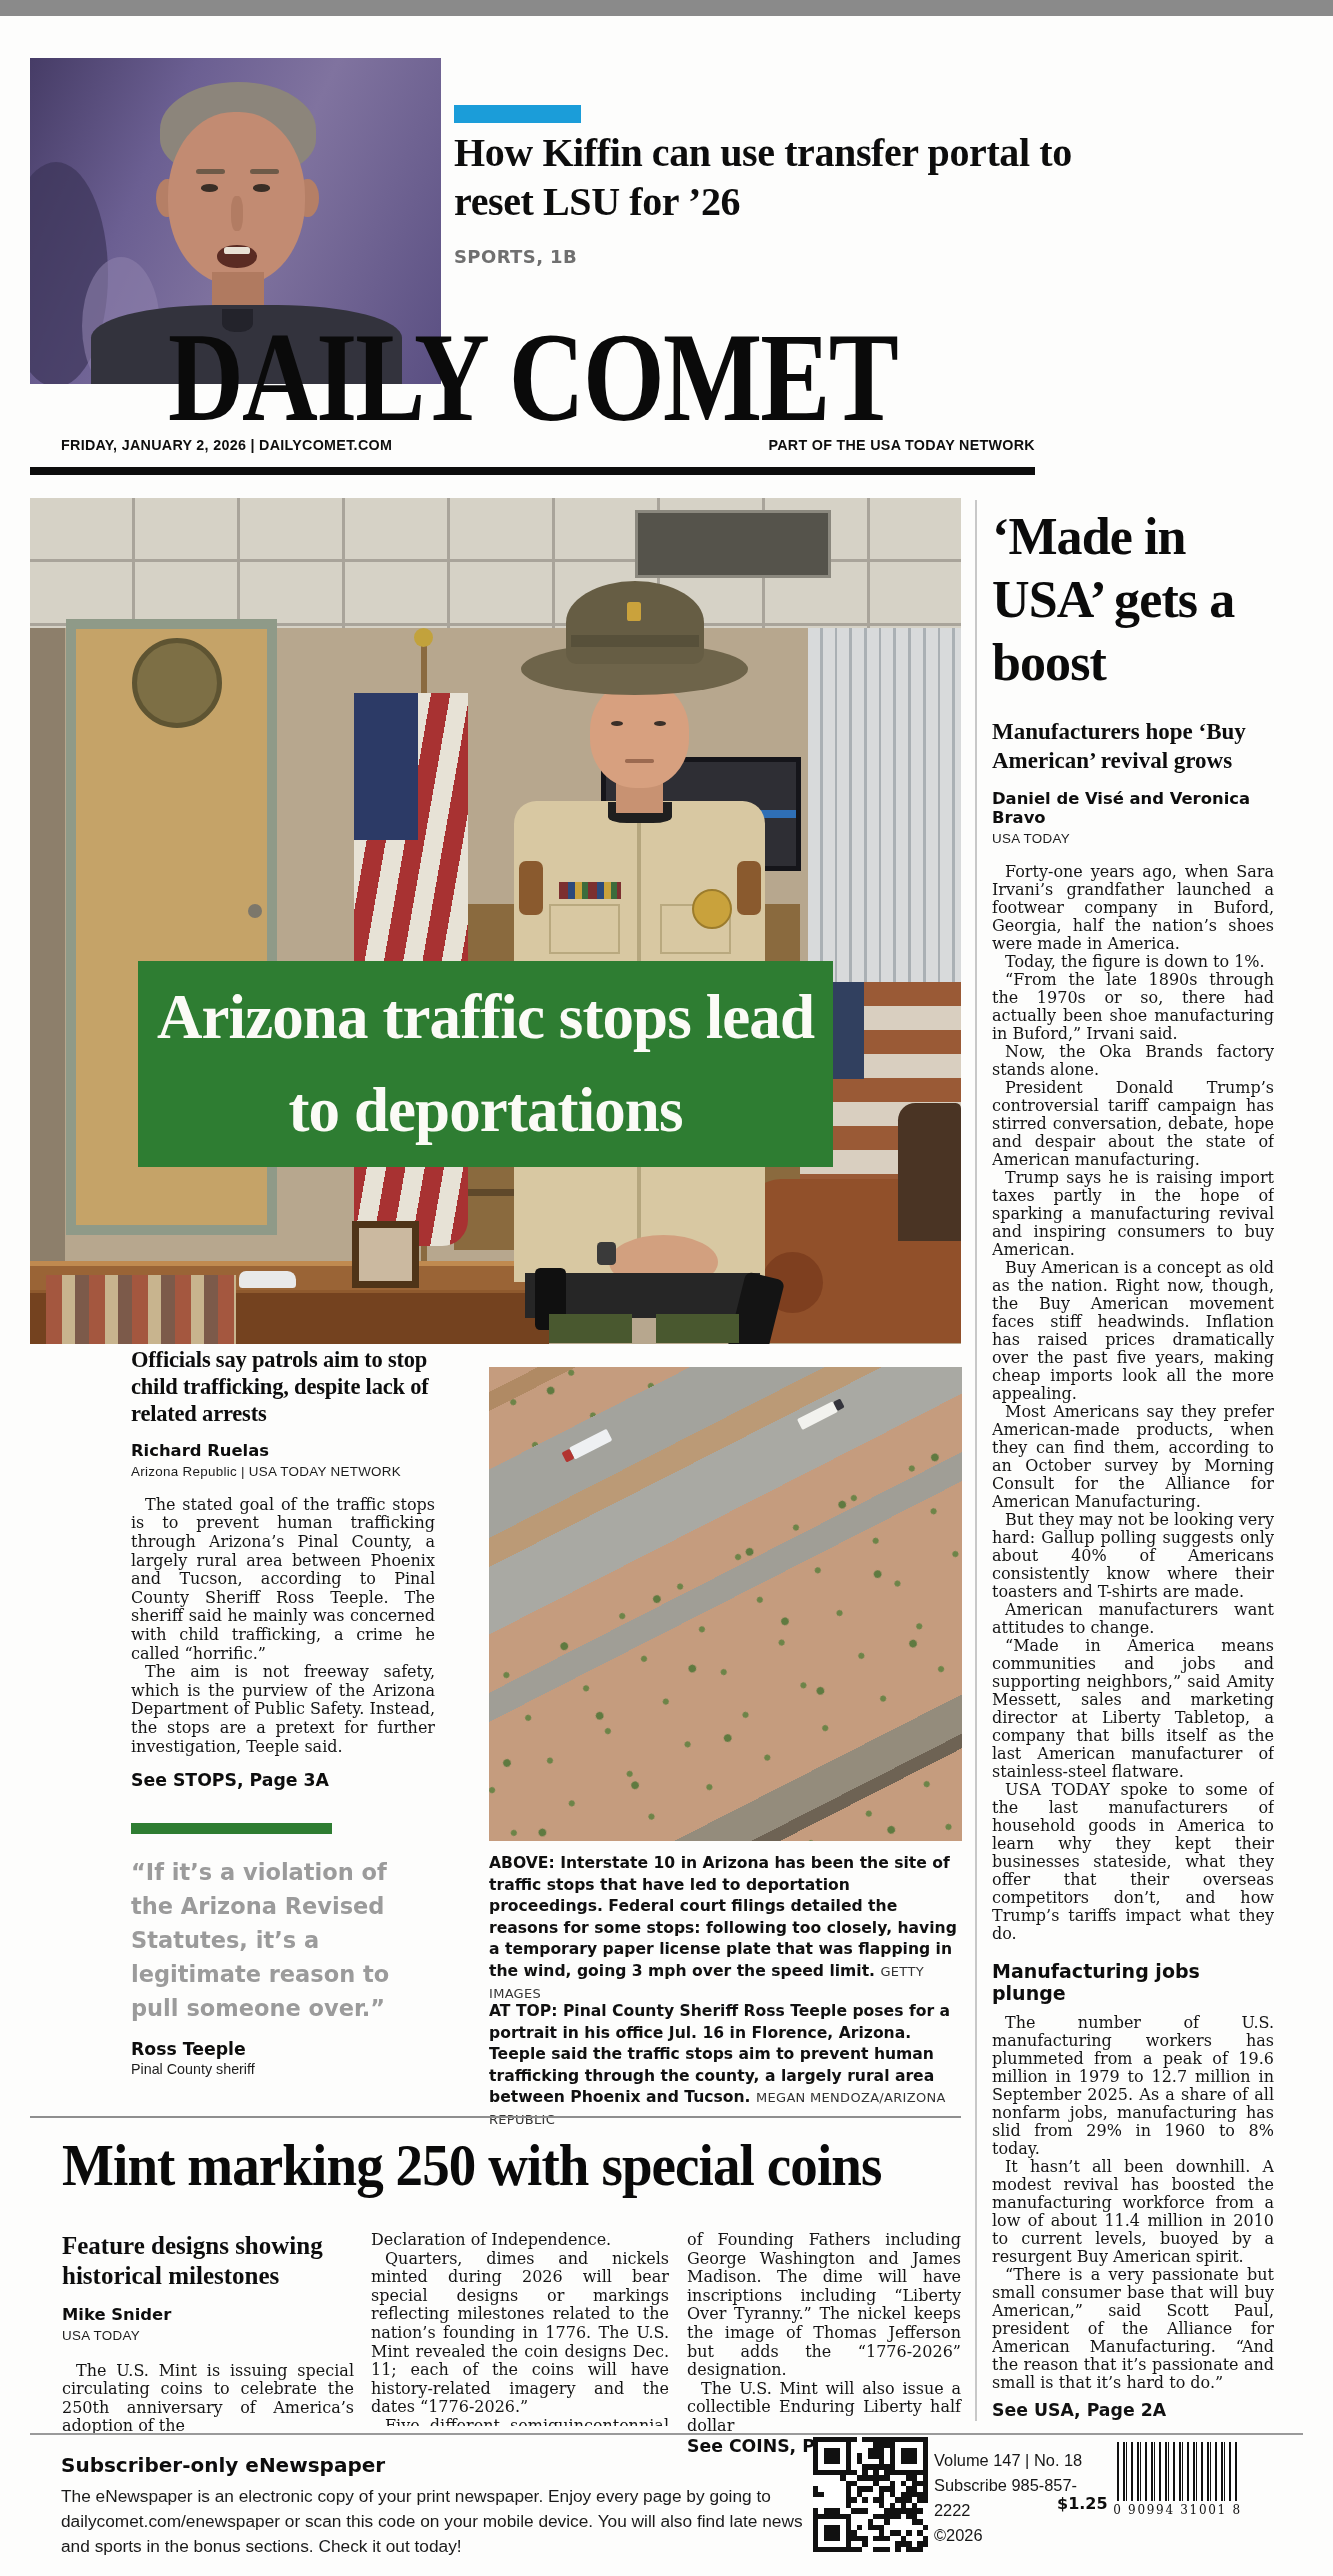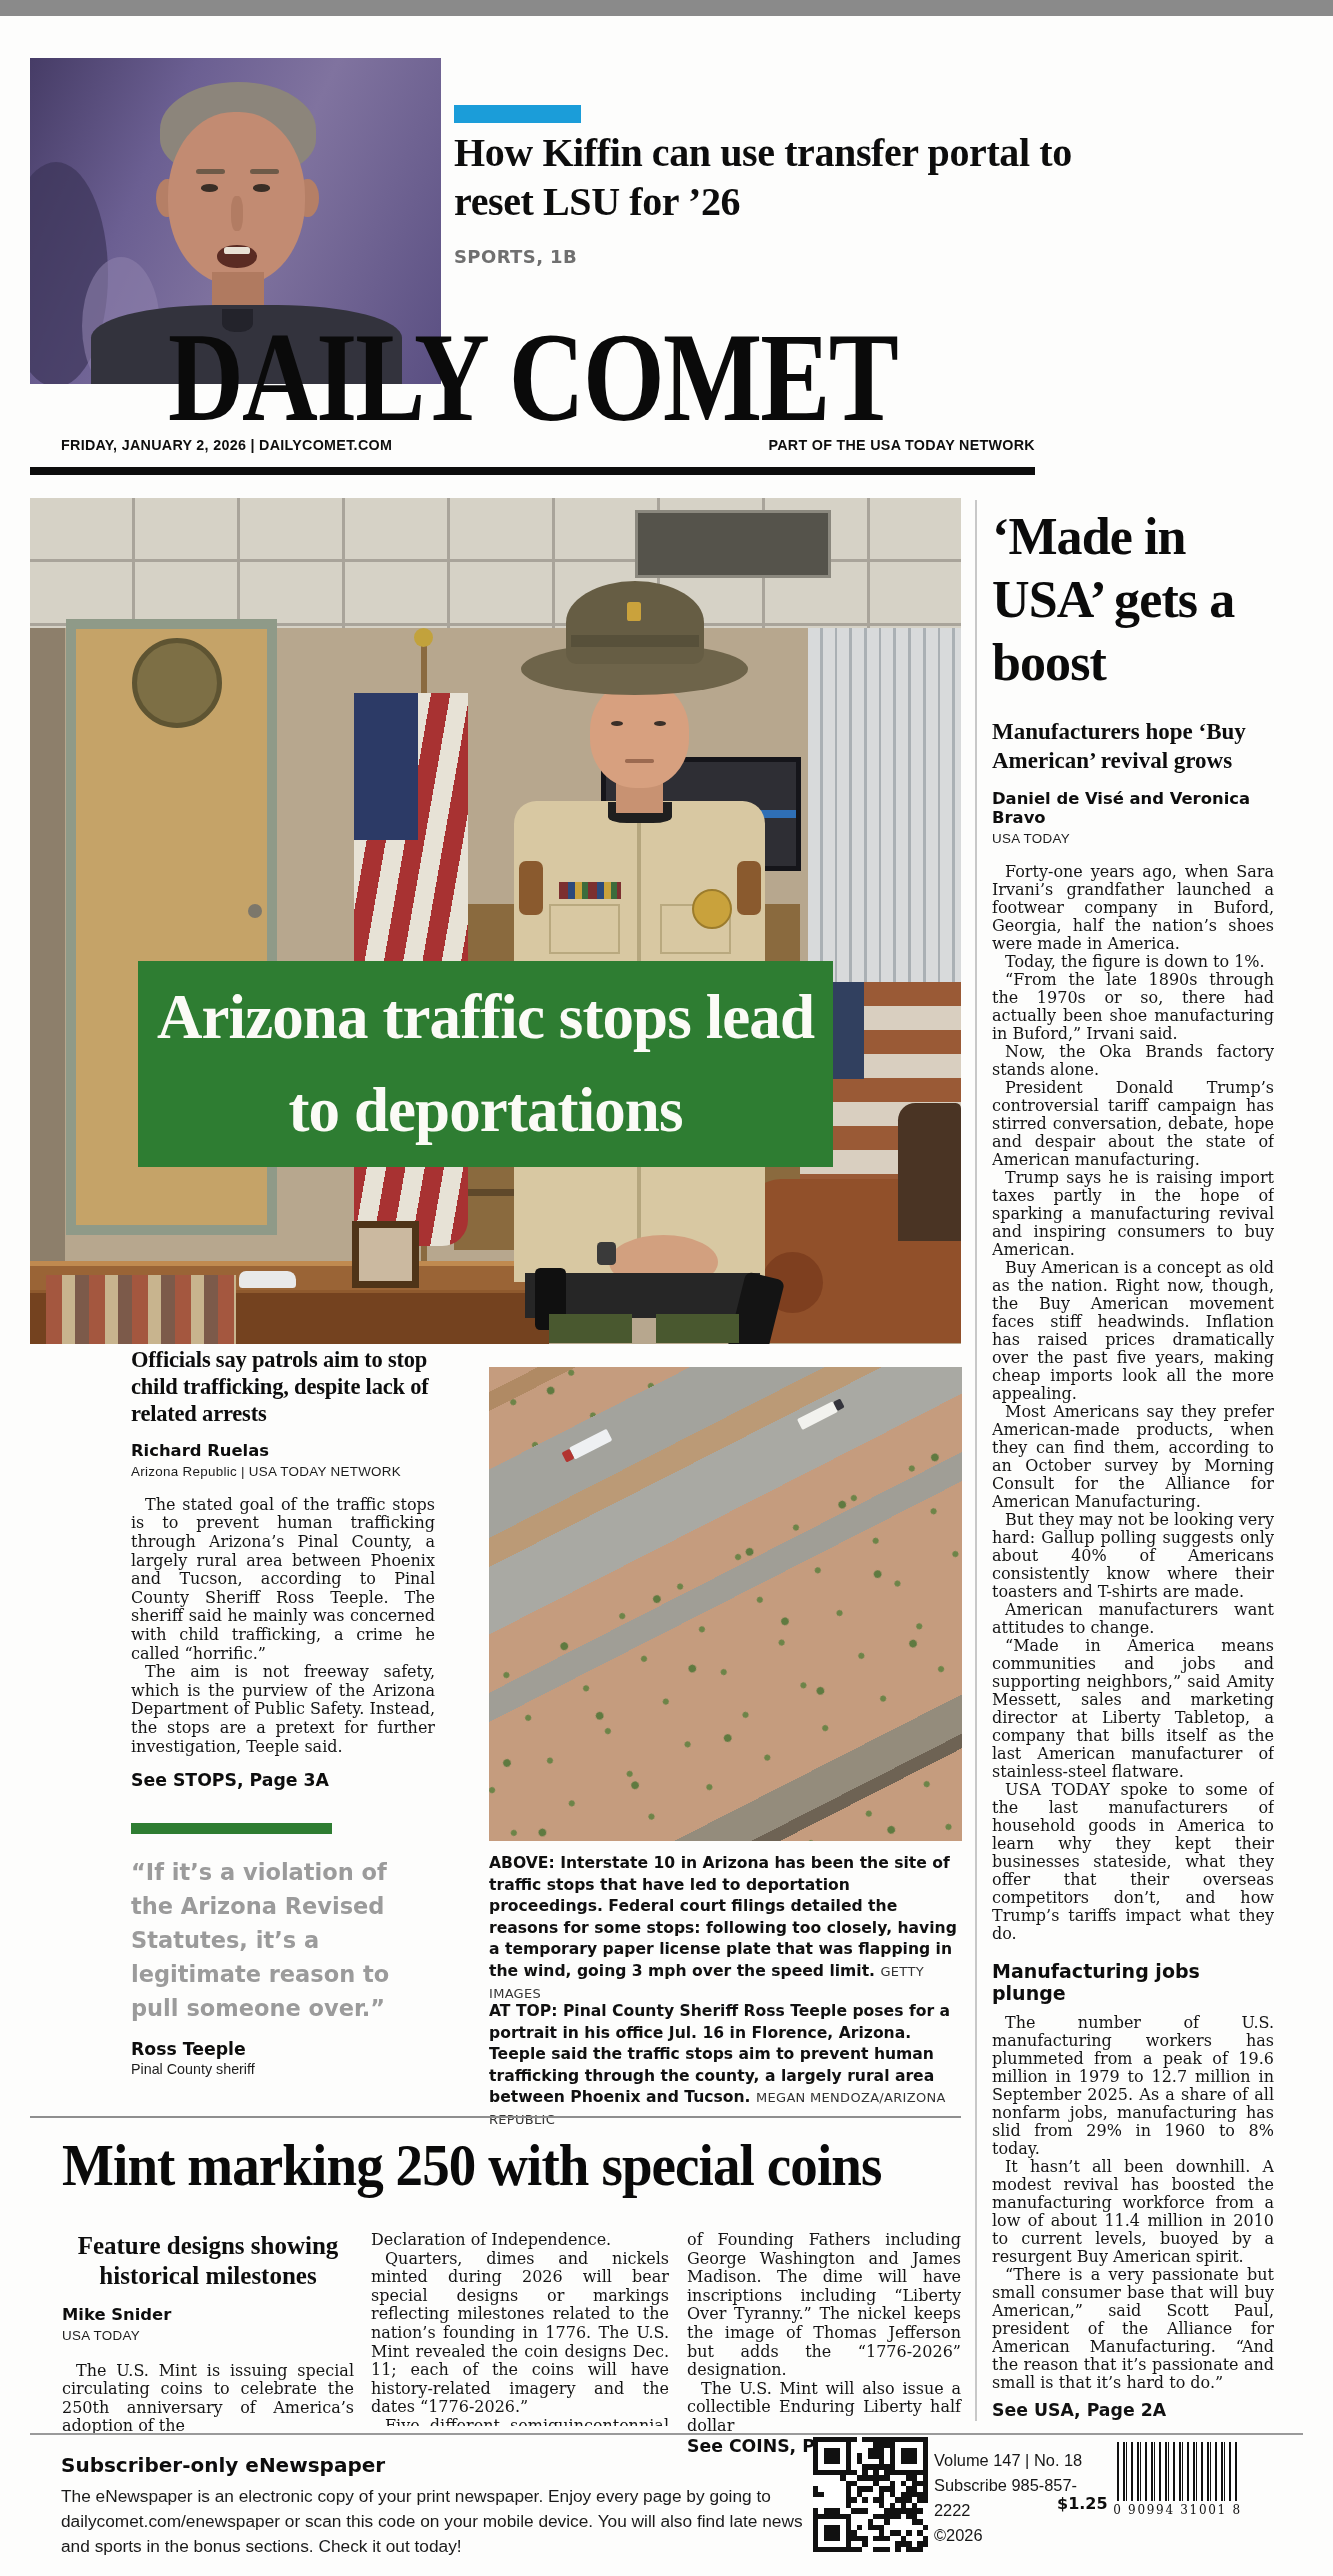--- a/index.html
+++ b/index.html
@@ -151,21 +151,21 @@
   .right-jump{flex:0 0 auto;background:#fdfdfc;padding-top:8.6px;font-family:"DejaVu Sans",sans-serif;font-weight:700;font-size:17.3px;}
 
   
   .mint-rule{left:30px;top:2100px;width:931px;height:1.7px;background:#8f8f8f;}
   .mint-hl{left:62px;top:2115px;width:917px;font-family:"Liberation Serif",serif;font-weight:700;font-size:55px;
      letter-spacing:-0.9px;white-space:nowrap;transform:scaleY(1.08);transform-origin:top left;color:#0a0a0a;}
   .mint-col{top:2215px;}
   .mcA{left:62px;width:292px;}
   .mcB{left:371px;width:298px;height:195px;overflow:hidden;}
   .mcC{left:687px;width:274px;height:195px;display:flex;flex-direction:column;}
-  .mint-sub{font-family:"Liberation Serif",serif;font-weight:600;font-size:25px;line-height:30px;color:#0d0d0d;text-align:center;}
+  .mint-sub{font-family:"Liberation Serif",serif;font-weight:600;font-size:25px;line-height:30px;color:#0d0d0d;}
   .mint-col .bodytext{margin-top:19px;}
   .mcB p,.mcC p{font-family:"DejaVu Serif",serif;font-size:16px;line-height:18.6px;text-align:justify;text-indent:14px;color:#141414;}
   .noindent{text-indent:0 !important;}
   .mcC .jump{margin-top:auto;}
 
   
   .footer-rule{left:30px;top:2417px;width:1273px;height:1.7px;background:#9a9a9a;}
   .promo-title{left:61px;top:2437px;font-family:"DejaVu Sans",sans-serif;font-weight:700;font-size:20px;color:#0d0d0d;}
   .promo-text{left:61px;top:2468px;width:752px;font-size:17.3px;line-height:25px;color:#1a1a1a;}
   .qr{left:813px;top:2421px;width:115px;height:115px;background:#fff;display:grid;grid-template-columns:repeat(21,1fr);grid-template-rows:repeat(21,1fr);}

